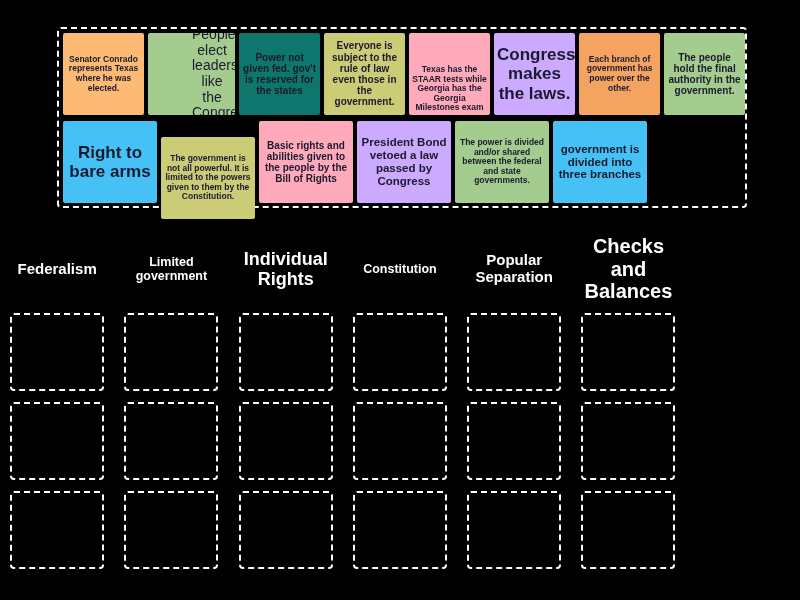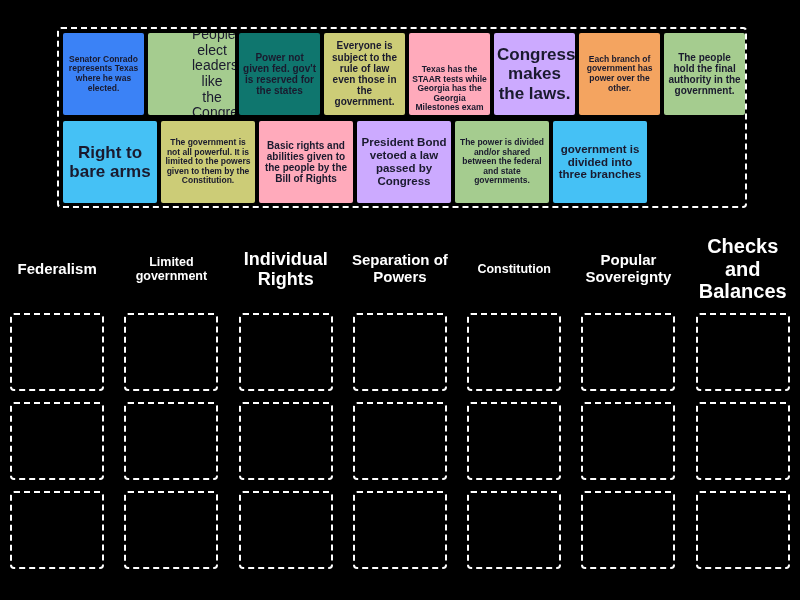--- a/index.html
+++ b/index.html
@@ -121,21 +121,21 @@
     background: transparent;
   }
 </style>
 </head>
 <body>
 
 <div id="app">
 
   <div class="tray">
     <div class="tray-row row1">
-        <div class="tile fs-xs" style="background: #3b82f6; text-align: center;">
+        <div class="tile fs-xs" style="background: #fdba74; text-align: center;">
           <span>Senator Conrado represents Texas where he was elected.</span>
         </div>
         <div class="tile fs-l" style="background: rgb(165, 204, 143);">
           <span>People elect leaders like the Congress.</span>
         </div>
         <div class="tile fs-s" style="background: #0f766e;">
           <span>Power not given fed. gov't is reserved for the states</span>
         </div>
         <div class="tile fs-s" style="background: rgb(204, 204, 119);">
           <span>Everyone is subject to the rule of law even those in the government.</span>
@@ -150,21 +150,21 @@
           <span>Each branch of government has power over the other.</span>
         </div>
         <div class="tile fs-s" style="background: rgb(165, 204, 143); text-align: center;">
           <span>The people hold the final authority in the government.</span>
         </div>
       </div>
     <div class="tray-row row2">
         <div class="tile fs-xl" style="background: rgb(69, 193, 245);">
           <span>Right to bare arms</span>
         </div>
-        <div class="tile fs-xs" style="background: rgb(204, 204, 119);">
+        <div class="tile fs-xs" style="background: rgb(204, 204, 119); margin-top: 16px;">
           <span>The government is not all powerful. It is limited to the powers given to them by the Constitution.</span>
         </div>
         <div class="tile fs-s" style="background: rgb(255, 170, 187);">
           <span>Basic rights and abilities given to the people by the Bill of Rights</span>
         </div>
         <div class="tile fs-m" style="background: rgb(204, 170, 255);">
           <span>President Bond vetoed a law passed by Congress</span>
         </div>
         <div class="tile fs-xs" style="background: rgb(165, 204, 143); align-items: center;">
           <span>The power is divided and/or shared between the federal and state governments.</span>
@@ -197,37 +197,29 @@
       </div>
       <div class="column">
         <div class="col-header hdr-l">Individual Rights</div>
         <div class="dropzones">
           <div class="dropzone"></div>
           <div class="dropzone"></div>
           <div class="dropzone"></div>
         </div>
       </div>
       <div class="column">
-        <div class="col-header hdr-m">Separation of Powers</div>
-        <div class="dropzones">
-          <div class="dropzone"></div>
-          <div class="dropzone"></div>
-          <div class="dropzone"></div>
-        </div>
-      </div>
-      <div class="column">
         <div class="col-header hdr-s">Constitution</div>
         <div class="dropzones">
           <div class="dropzone"></div>
           <div class="dropzone"></div>
           <div class="dropzone"></div>
         </div>
       </div>
       <div class="column">
-        <div class="col-header hdr-m">Popular Sovereignty</div>
+        <div class="col-header hdr-m">Popular Separation</div>
         <div class="dropzones">
           <div class="dropzone"></div>
           <div class="dropzone"></div>
           <div class="dropzone"></div>
         </div>
       </div>
       <div class="column">
         <div class="col-header hdr-xl">Checks and Balances</div>
         <div class="dropzones">
           <div class="dropzone"></div>

